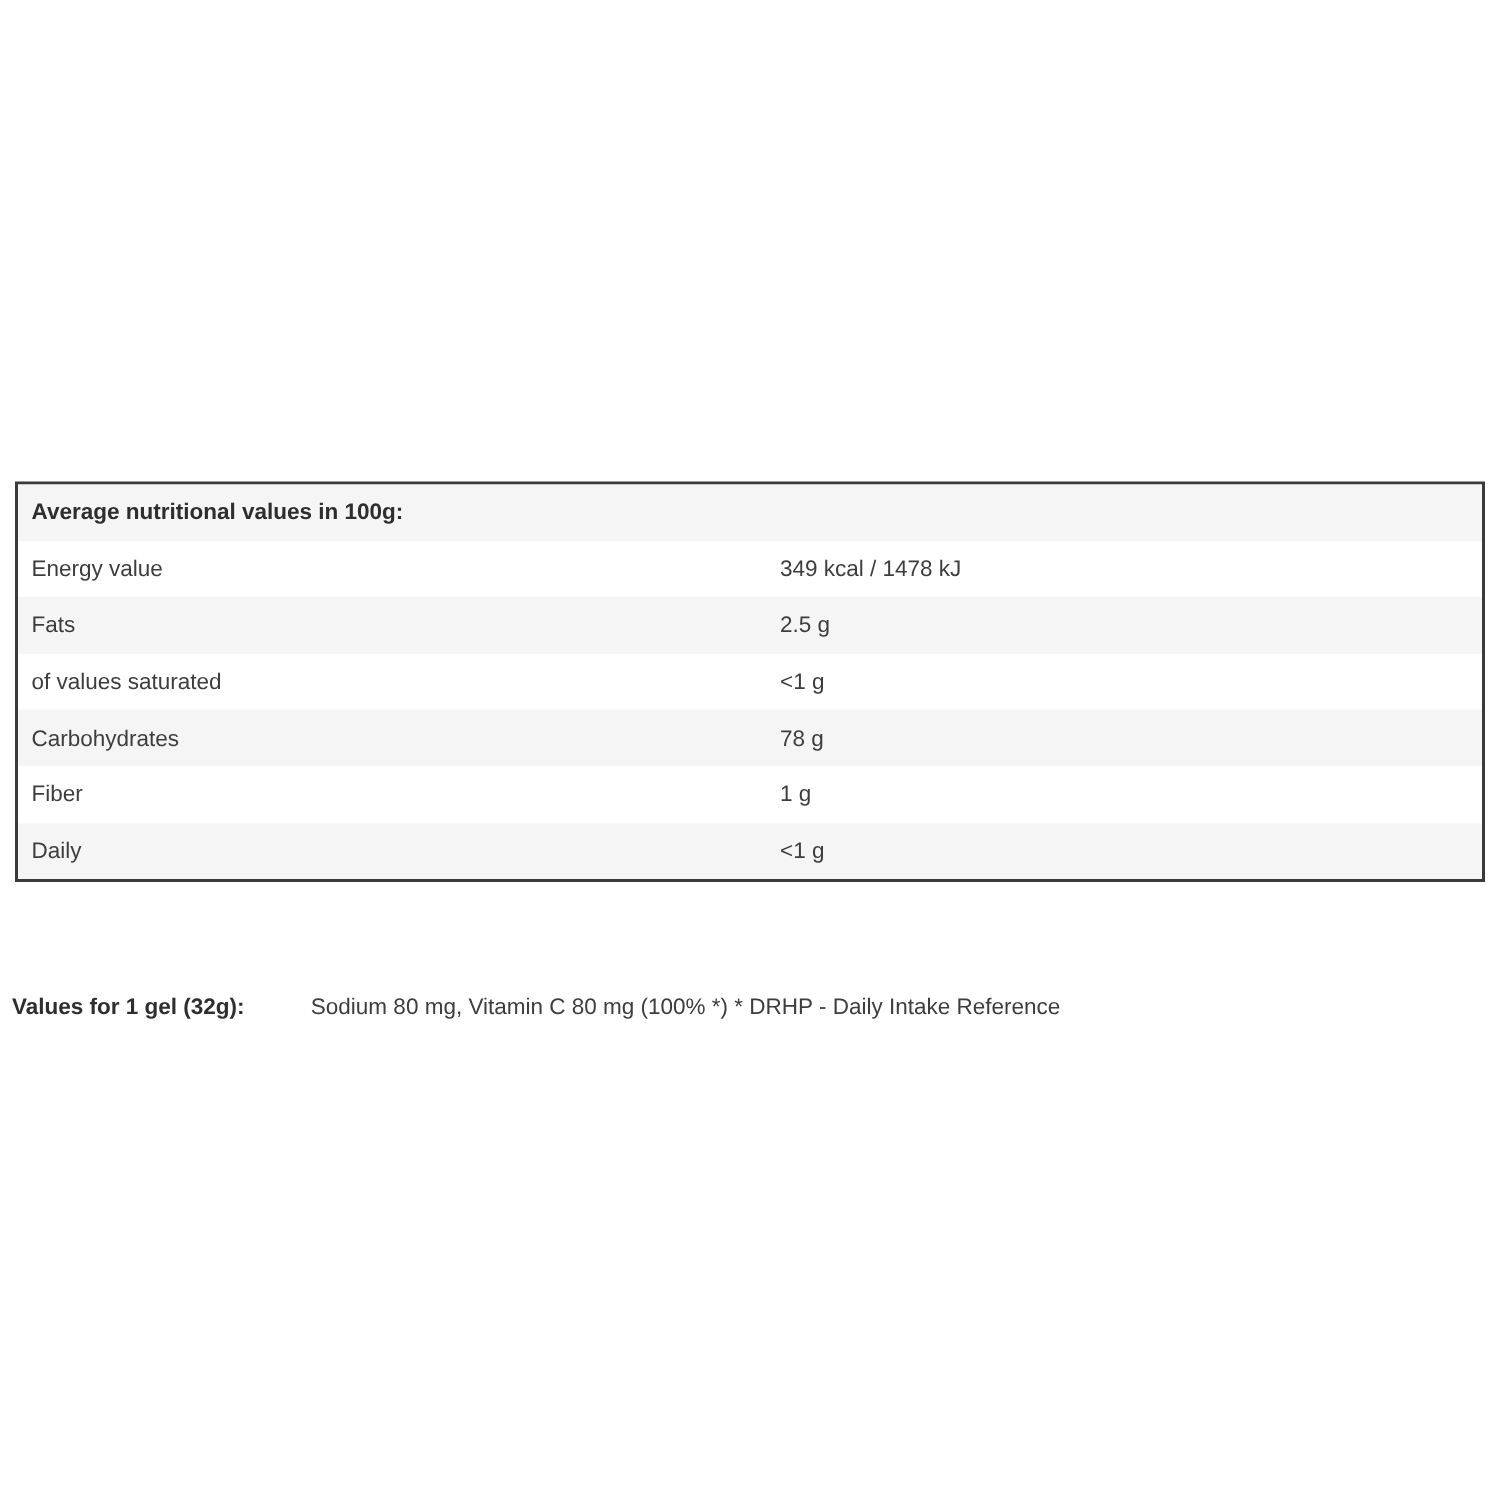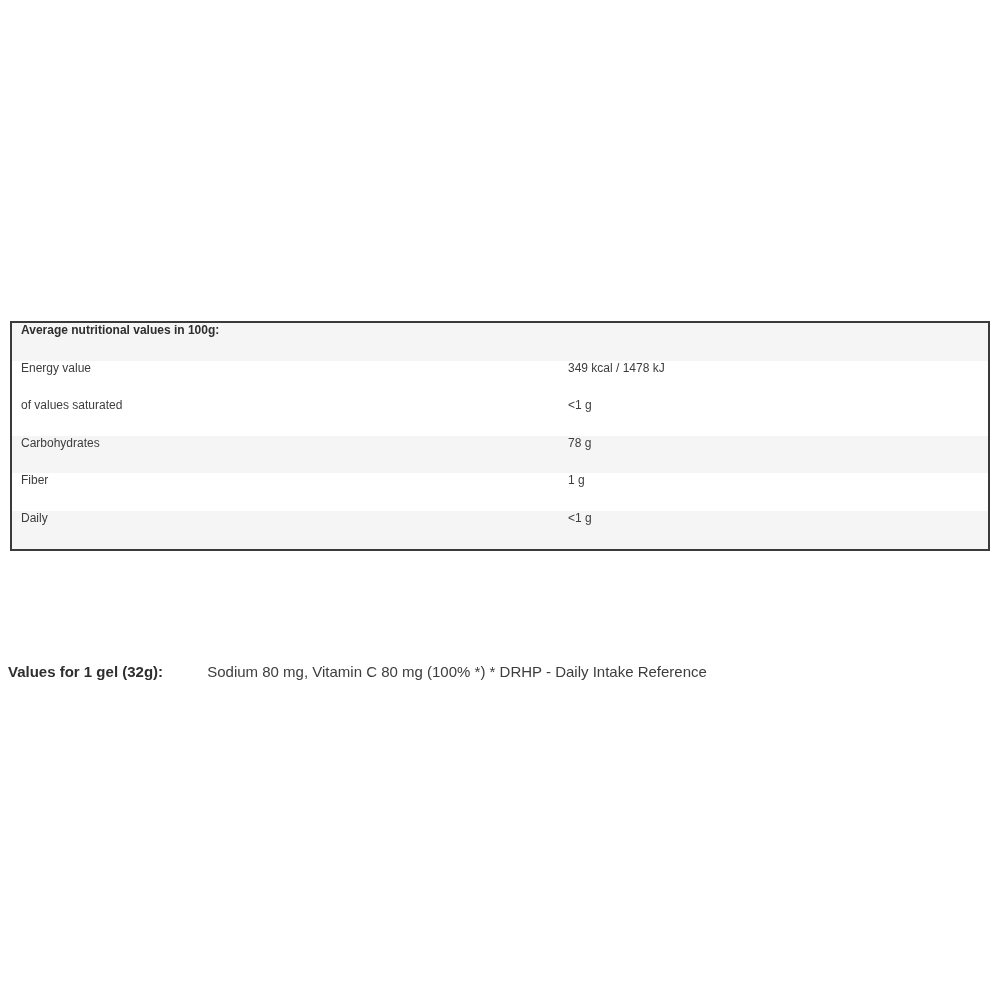--- a/index.html
+++ b/index.html
@@ -21,38 +21,38 @@
     left:10px;
     top:321px;
     width:980px;
     border:2px solid var(--border-color);
     background:var(--row-bg);
   }
   .row{
     position:relative;
     height:37.6px;
     display:flex;
-    font-size:12px;
+    align-items:center;
+    font-size:15px;
     background:var(--row-bg);
   }
   .row.alt{background:var(--row-alt);}
   .row.header{
     background:var(--header-bg);
     font-weight:bold;
     color:#2e2e2e;
   }
   .row .label{
     padding-left:9px;
     white-space:nowrap;
   }
   .row .value{
     position:absolute;
     left:508px;
     white-space:nowrap;
-    margin-left:48px;
   }
   .footnote{
     position:absolute;
     left:8px;
     top:663px;
     font-size:15px;
     color:#2e2e2e;
     white-space:nowrap;
   }
   .footnote .bold{font-weight:bold;}
@@ -62,20 +62,24 @@
 <body>
 
 <div class="nutrition-table">
   <div class="row header">
     <span class="label">Average nutritional values in 100g:</span>
   </div>
   <div>
       <div class="row">
         <span class="label">Energy value</span>
         <span class="value">349 kcal / 1478 kJ</span>
+      </div>
+      <div class="row alt">
+        <span class="label">Fats</span>
+        <span class="value">2.5 g</span>
       </div>
       <div class="row">
         <span class="label">of values saturated</span>
         <span class="value">&lt;1 g</span>
       </div>
       <div class="row alt">
         <span class="label">Carbohydrates</span>
         <span class="value">78 g</span>
       </div>
       <div class="row">

